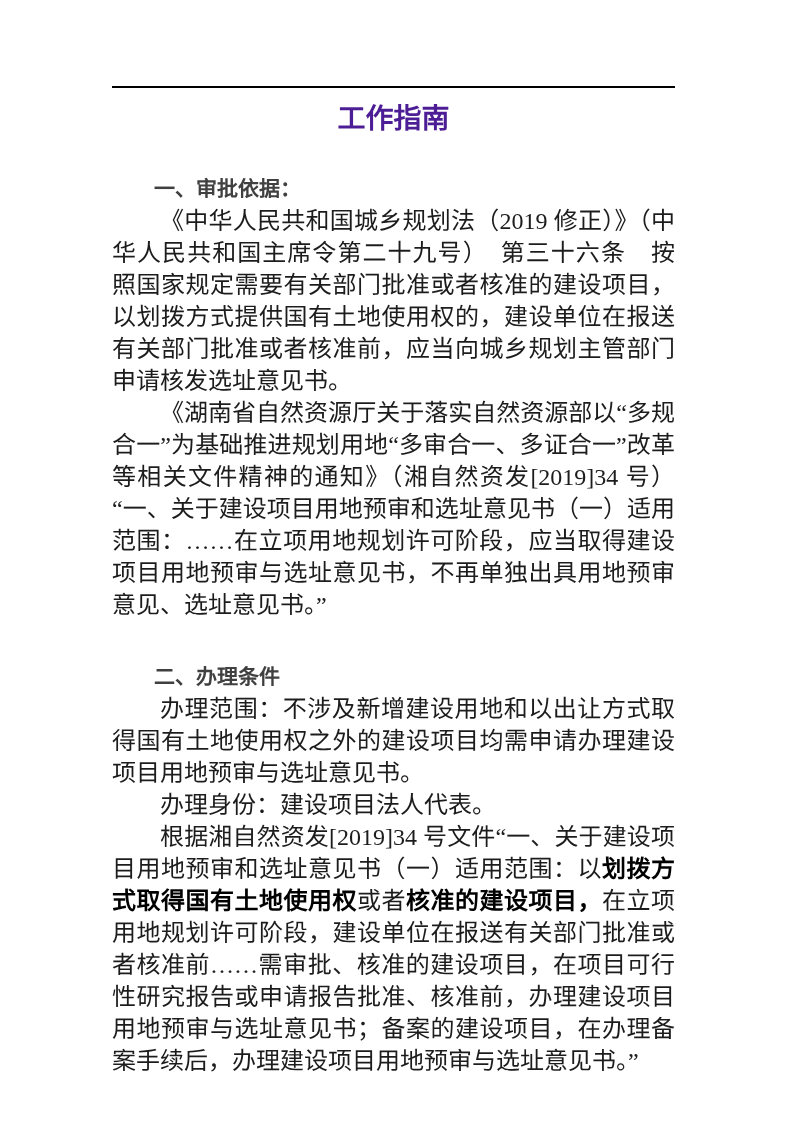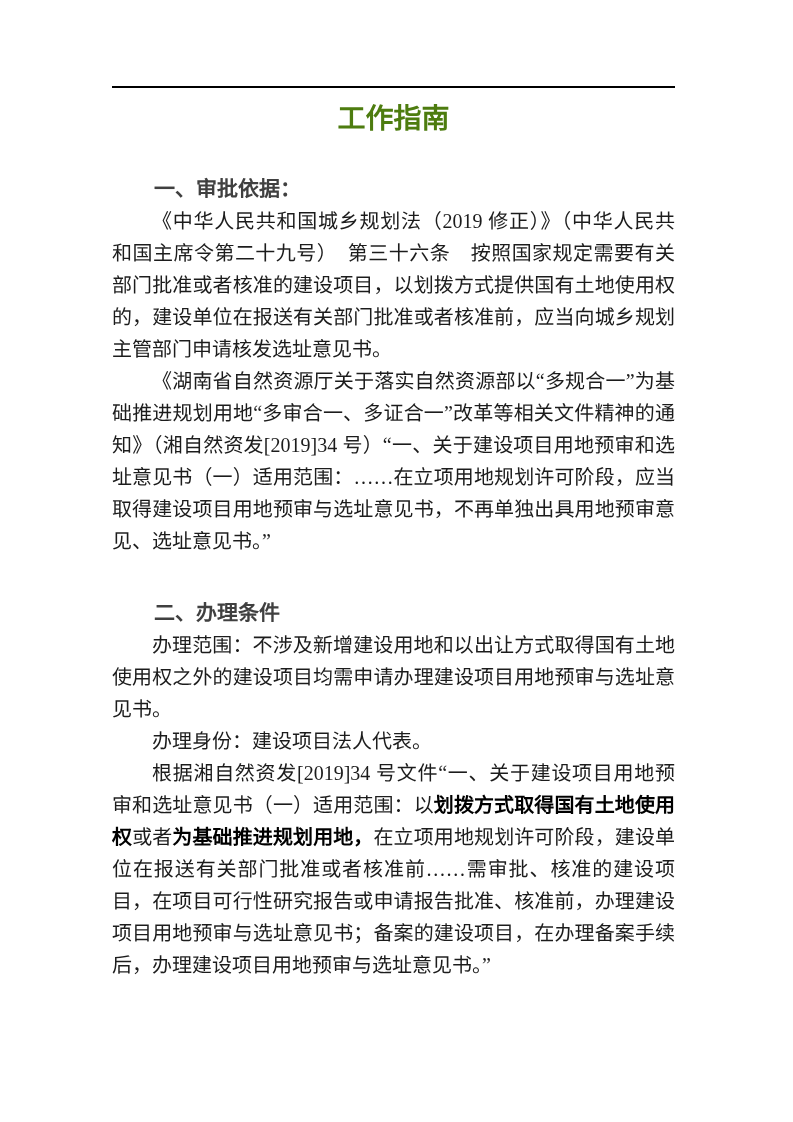--- a/index.html
+++ b/index.html
@@ -26,38 +26,38 @@
     height: 0;
     border-top: 2px solid #000000;
   }
   .doc-title {
     margin: 12px 0 0 0;
     font-family: "Liberation Sans", "DejaVu Sans", sans-serif;
     font-weight: 700;
     font-size: 28px;
     line-height: 38px;
     text-align: center;
-    color: #4d7c0f;
+    color: #4c1d95;
   }
   .sec-heading {
     margin: 35px 0 0 0;
     font-family: "Liberation Sans", "DejaVu Sans", sans-serif;
     font-weight: 700;
     font-size: 21px;
     line-height: 32px;
     text-indent: 2em;
     color: #404040;
   }
   .sec-heading.second {
     margin-top: 40px;
   }
   .para {
     margin: 0;
     font-family: "Liberation Serif", "DejaVu Serif", serif;
-    font-size: 20px;
+    font-size: 24px;
     line-height: 32px;
     text-indent: 2em;
     text-align: justify;
     color: #1c1c1c;
   }
   .run-bold {
     font-family: "Liberation Sans", "DejaVu Sans", sans-serif;
     font-weight: 700;
     color: #000000;
   }
@@ -75,17 +75,17 @@
     <section>
       <h2 class="sec-heading">一、审批依据：</h2>
       <p class="para"><span>《中华人民共和国城乡规划法（2019 修正）》（中华人民共和国主席令第二十九号）　第三十六条　按照国家规定需要有关部门批准或者核准的建设项目，以划拨方式提供国有土地使用权的，建设单位在报送有关部门批准或者核准前，应当向城乡规划主管部门申请核发选址意见书。</span></p>
       <p class="para"><span>《湖南省自然资源厅关于落实自然资源部以“多规合一”为基础推进规划用地“多审合一、多证合一”改革等相关文件精神的通知》（湘自然资发[2019]34 号）“一、关于建设项目用地预审和选址意见书（一）适用范围：……在立项用地规划许可阶段，应当取得建设项目用地预审与选址意见书，不再单独出具用地预审意见、选址意见书。”</span></p>
     </section>
 
     <section>
       <h2 class="sec-heading second">二、办理条件</h2>
       <p class="para"><span>办理范围：不涉及新增建设用地和以出让方式取得国有土地使用权之外的建设项目均需申请办理建设项目用地预审与选址意见书。</span></p>
       <p class="para"><span>办理身份：建设项目法人代表。</span></p>
-      <p class="para"><span>根据湘自然资发[2019]34 号文件“一、关于建设项目用地预审和选址意见书（一）适用范围：以</span><span class="run-bold">划拨方式取得国有土地使用权</span><span>或者</span><span class="run-bold">为基础推进规划用地，</span><span>在立项用地规划许可阶段，建设单位在报送有关部门批准或者核准前……需审批、核准的建设项目，在项目可行性研究报告或申请报告批准、核准前，办理建设项目用地预审与选址意见书；备案的建设项目，在办理备案手续后，办理建设项目用地预审与选址意见书。”</span></p>
+      <p class="para"><span>根据湘自然资发[2019]34 号文件“一、关于建设项目用地预审和选址意见书（一）适用范围：以</span><span class="run-bold">划拨方式取得国有土地使用权</span><span>或者</span><span class="run-bold">核准的建设项目，</span><span>在立项用地规划许可阶段，建设单位在报送有关部门批准或者核准前……需审批、核准的建设项目，在项目可行性研究报告或申请报告批准、核准前，办理建设项目用地预审与选址意见书；备案的建设项目，在办理备案手续后，办理建设项目用地预审与选址意见书。”</span></p>
     </section>
 
   </div>
 </div>
 
 </body></html>

